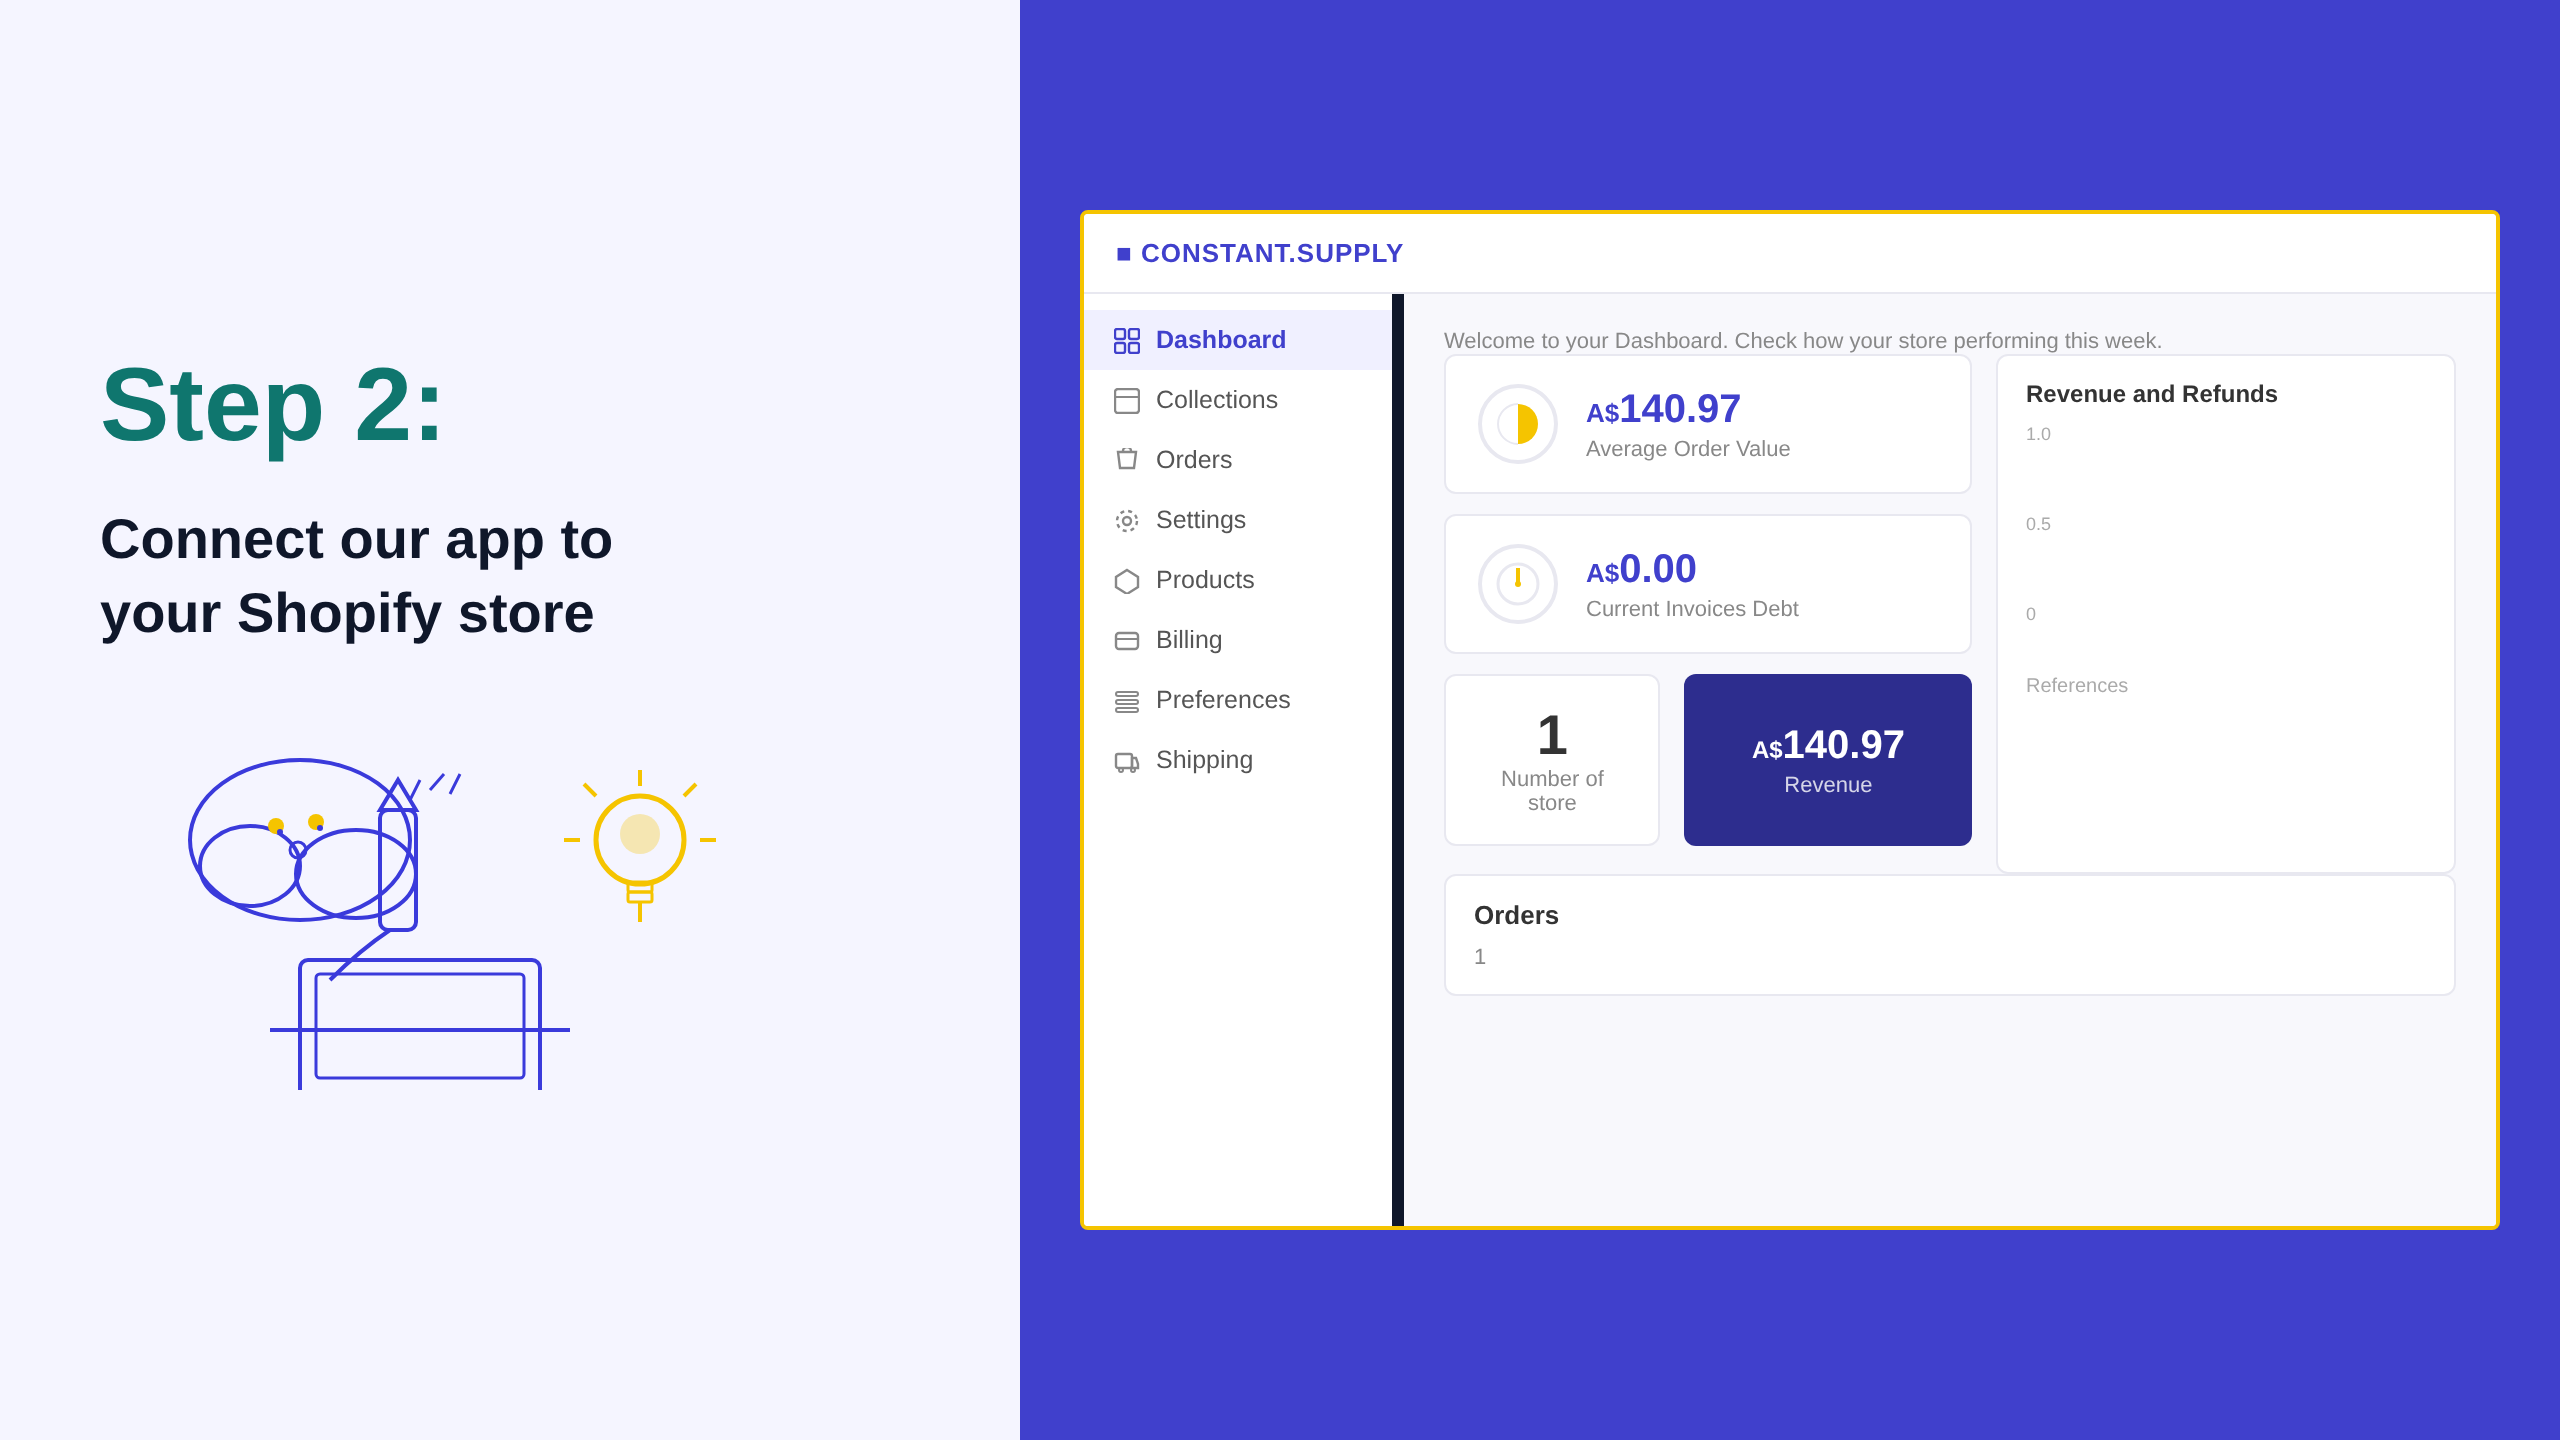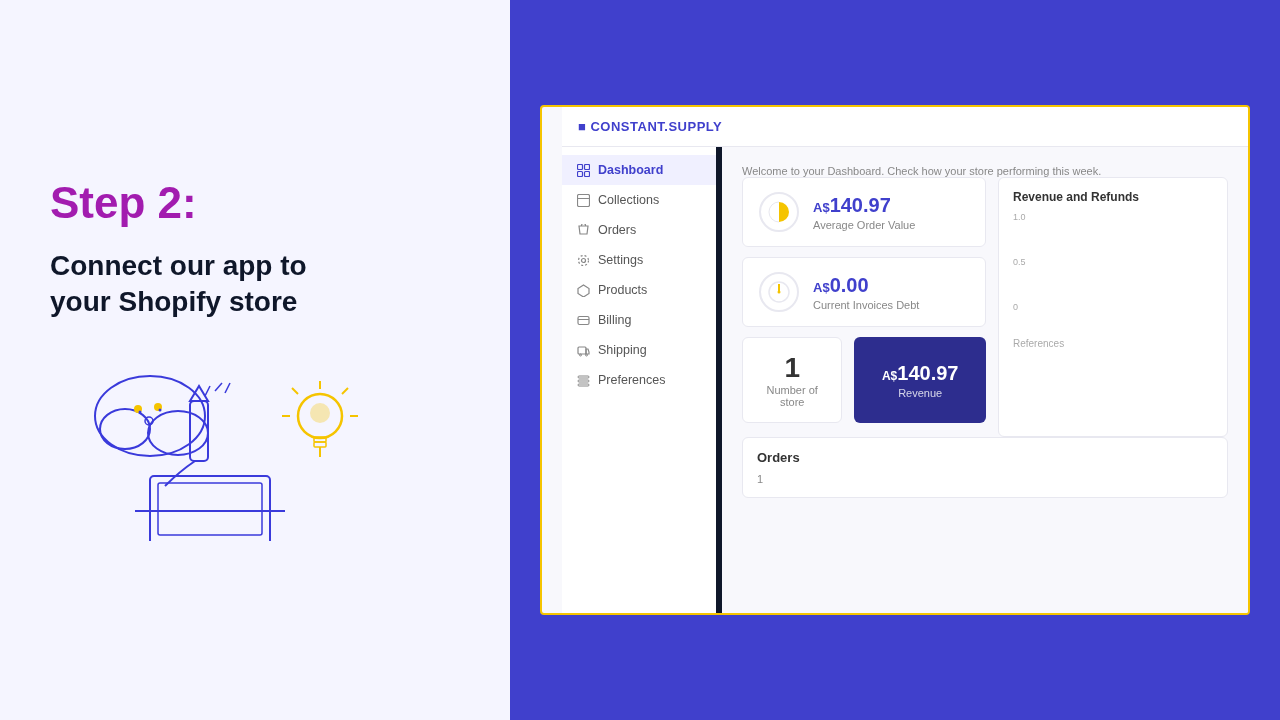--- a/index.html
+++ b/index.html
@@ -17,23 +17,23 @@
       height: 720px;
       background: #f5f5ff;
       display: flex;
       flex-direction: column;
       justify-content: center;
       padding: 60px 50px;
       position: relative;
     }
 
     .step-title {
-      font-size: 44px;
+      font-size: 52px;
       font-weight: 700;
-      color: #a21caf;
+      color: #0f766e;
       line-height: 1.1;
       margin-bottom: 20px;
     }
 
     .step-subtitle {
       font-size: 28px;
       color: #0f172a;
       line-height: 1.3;
       font-weight: bold;
     }
@@ -57,21 +57,20 @@
     
     .app-window {
       width: 720px;
       height: 510px;
       background: #f8f8fc;
       border: 2.5px solid #f5c400;
       border-radius: 4px;
       display: flex;
       flex-direction: column;
       overflow: hidden;
-      padding-left: 20px;
     }
 
     
     .app-header {
       background: white;
       padding: 12px 16px;
       border-bottom: 1px solid #e8e8f0;
       display: flex;
       align-items: center;
     }
@@ -453,37 +452,37 @@
             <svg width="13" height="13" viewBox="0 0 13 13" fill="none">
                 <rect x="1" y="2.5" width="11" height="8" rx="1.5" stroke="#888" stroke-width="1.2"></rect>
                 <line x1="1" y1="5.5" x2="12" y2="5.5" stroke="#888" stroke-width="1"></line>
               </svg>
           </span>
           <span>Billing</span>
         </div>
         <div class="nav-item">
           <span class="nav-icon">
             <svg width="13" height="13" viewBox="0 0 13 13" fill="none">
+                <rect x="1" y="2" width="11" height="2" rx="1" stroke="#888" stroke-width="1"></rect>
+                <rect x="1" y="6" width="11" height="2" rx="1" stroke="#888" stroke-width="1"></rect>
+                <rect x="1" y="10" width="11" height="2" rx="1" stroke="#888" stroke-width="1"></rect>
+              </svg>
+          </span>
+          <span>Preferences</span>
+        </div>
+        <div class="nav-item">
+          <span class="nav-icon">
+            <svg width="13" height="13" viewBox="0 0 13 13" fill="none">
                 <rect x="1" y="3" width="8" height="7" rx="1" stroke="#888" stroke-width="1.2"></rect>
                 <path d="M9 5h2l1 3v2h-3V5z" stroke="#888" stroke-width="1.2" fill="none"></path>
                 <circle cx="3.5" cy="11" r="1" stroke="#888" stroke-width="1"></circle>
                 <circle cx="9.5" cy="11" r="1" stroke="#888" stroke-width="1"></circle>
               </svg>
           </span>
           <span>Shipping</span>
-        </div>
-        <div class="nav-item">
-          <span class="nav-icon">
-            <svg width="13" height="13" viewBox="0 0 13 13" fill="none">
-                <rect x="1" y="2" width="11" height="2" rx="1" stroke="#888" stroke-width="1"></rect>
-                <rect x="1" y="6" width="11" height="2" rx="1" stroke="#888" stroke-width="1"></rect>
-                <rect x="1" y="10" width="11" height="2" rx="1" stroke="#888" stroke-width="1"></rect>
-              </svg>
-          </span>
-          <span>Preferences</span>
         </div>
       </nav>
 
       <main class="main-content">
         <div class="page-subtitle">Welcome to your Dashboard. Check how your store performing this week.</div>
 
         <div class="top-row">
 
           <div class="left-stats">
 

